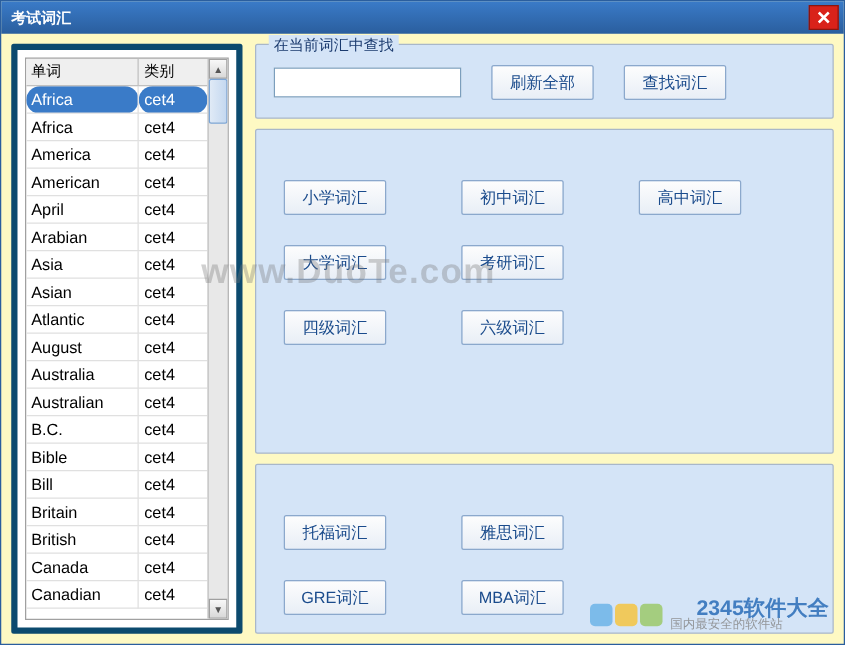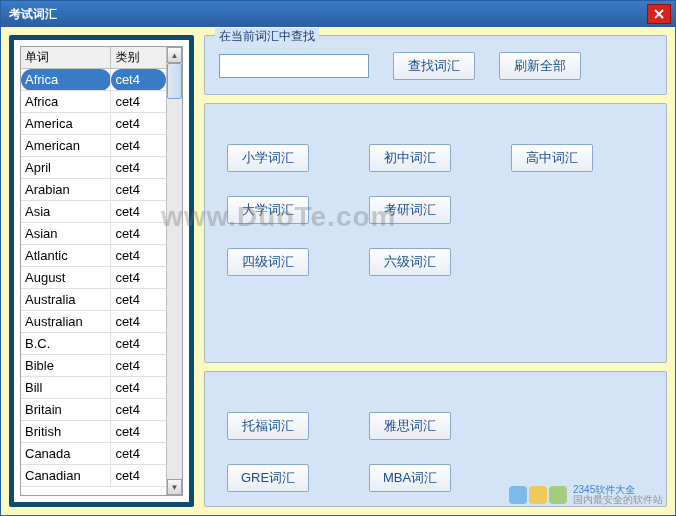--- a/index.html
+++ b/index.html
@@ -32,21 +32,21 @@
 .inp { width: 150px; height: 24px; border: 1px solid #7b9ebd; background: #fff; padding: 2px 4px; font-size: 13px; }
 .btn { min-width: 82px; height: 28px; padding: 0 10px; border: 1px solid #8ba8cc; background: linear-gradient(#fdfdfd, #e8eef6); color: #1a4b8c; font-size: 13px; cursor: pointer; border-radius: 2px; display:flex; align-items:center; justify-content:center; }
 .group.search .row { justify-content: flex-start; gap: 24px; }
 .group.cats { flex: 1; }
 .group.cats .row, .group.exams .row { justify-content: flex-start; gap: 60px; padding-left: 8px; margin-top: 24px; }
 .watermark { position: absolute; top: 200px; left: 160px; font-size: 28px; color: rgba(120,120,120,0.35); font-family: Arial; letter-spacing: 1px; pointer-events:none; font-weight:bold; }
 .footer-brand { position: absolute; right: 12px; bottom: 10px; display:flex; align-items:center; gap:6px; opacity:0.85; pointer-events:none; }
 .brand-icons { display:flex; gap:2px; }
 .bico { width:18px; height:18px; border-radius:4px; }
 .brand-text { display:flex; flex-direction:column; line-height:1; }
-.brand-text .t1 { font-size:10px; font-weight:normal; color:#2a6db8; }
+.brand-text .t1 { font-size:17px; font-weight:bold; color:#2a6db8;margin-left:21px; }
 .brand-text .t2 { font-size:10px; color:#888; }
 </style>
 </head>
 <body>
 
 <div class="window">
   <div class="titlebar">
     <span class="title-text">考试词汇</span>
     <div class="close-btn">
       <svg viewBox="0 0 10 10">
@@ -154,22 +154,22 @@
         </div>
       </div>
     </div>
 
     <div class="right-panel">
 
       <div class="group search">
         <span class="group-label">在当前词汇中查找</span>
         <div class="row">
           <input class="inp" value="" style="">
+          <button class="btn">刷新全部</button>
           <button class="btn">查找词汇</button>
-          <button class="btn">刷新全部</button>
         </div>
       </div>
 
       <div class="group cats">
         <div class="row">
           <button class="btn">小学词汇</button>
           <button class="btn">初中词汇</button>
           <button class="btn">高中词汇</button>
         </div>
         <div class="row">

